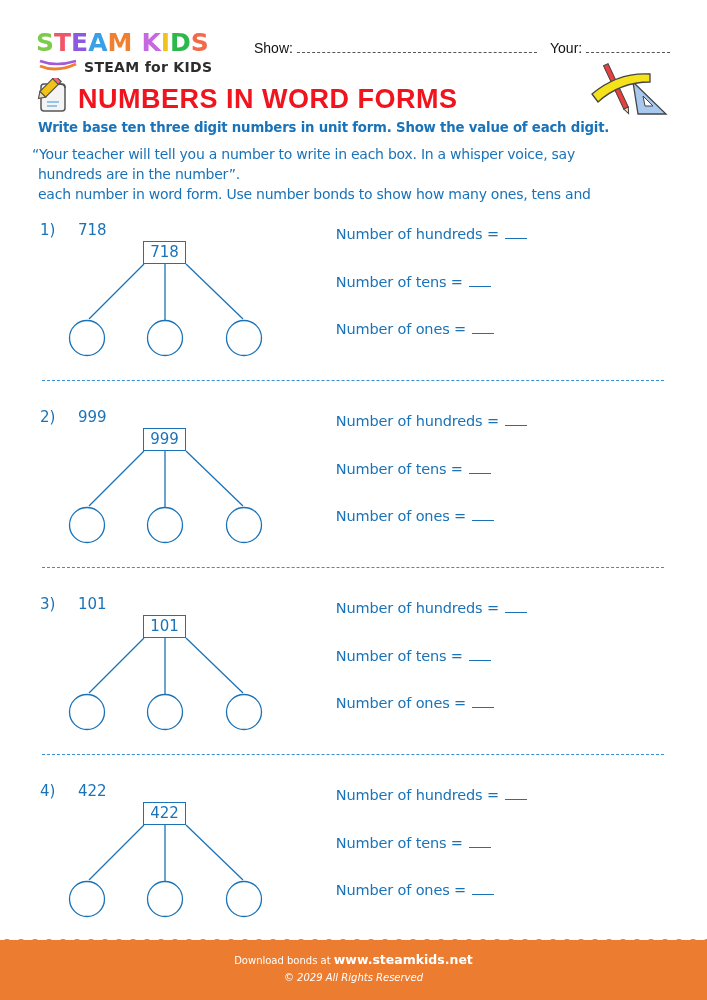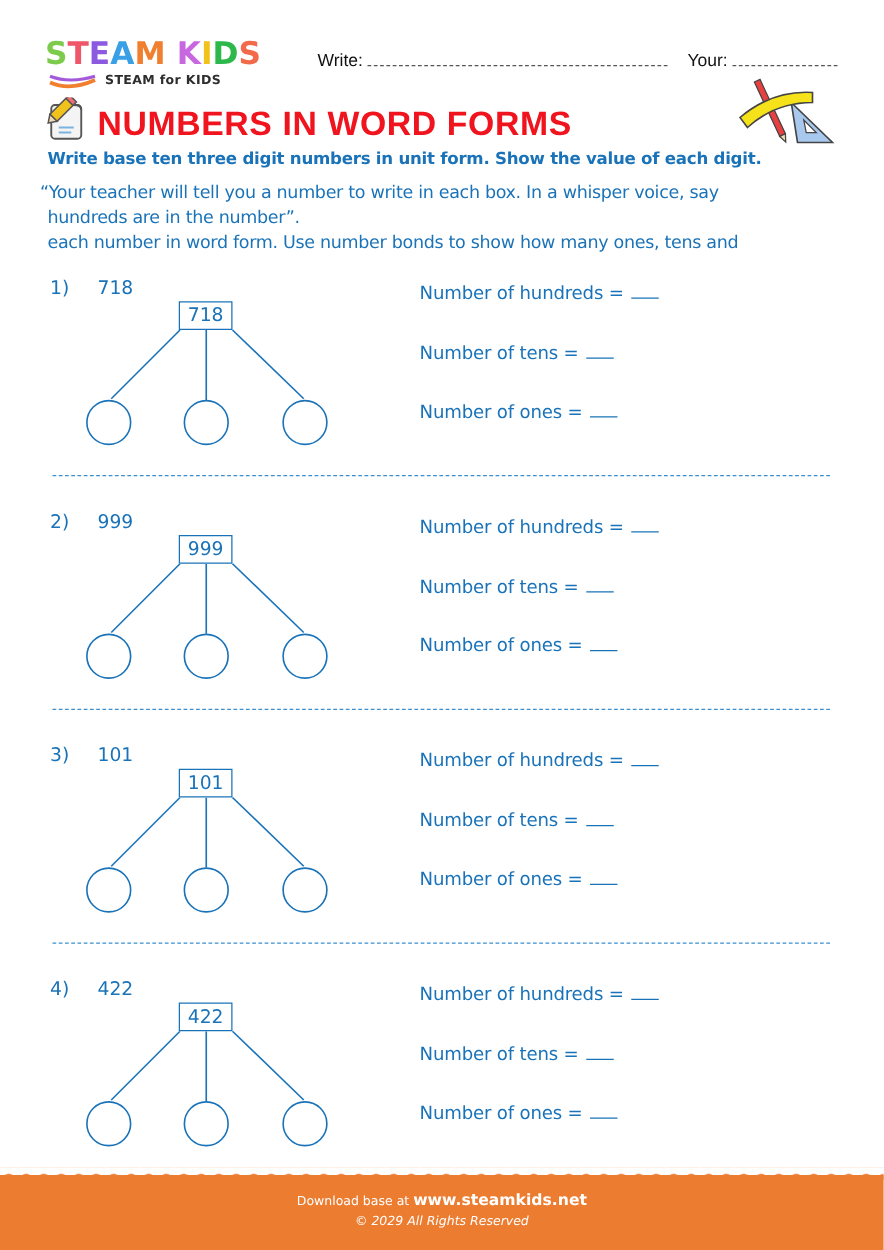--- a/index.html
+++ b/index.html
@@ -3,21 +3,21 @@
   <meta charset="utf-8">
   <style>
     * { margin: 0; padding: 0; box-sizing: border-box; }
     html, body { width: 707px; height: 1000px; background: #ffffff; overflow: hidden; }
     body { position: relative; font-family: "Liberation Sans", sans-serif; color: #1a73b8; }
 
     .logo { position: absolute; left: 36px; top: 30px; width: 200px; height: 45px; }
     .logo-word { font-family: "DejaVu Sans", sans-serif; font-weight: 900; font-size: 25px; letter-spacing: 0px; line-height: 25px; white-space: nowrap; }
     .logo-word span { display: inline-block; }
     .logo-swoosh { position: absolute; left: 2px; top: 29px; width: 40px; height: 14px; }
-    .logo-tag { position: absolute; left: 48px; top: 29px; font-family: "DejaVu Sans", sans-serif; font-weight: bold; font-size: 10px; color: #2d2d2d; letter-spacing: 0.3px; }
+    .logo-tag { position: absolute; left: 48px; top: 29px; font-family: "DejaVu Sans", sans-serif; font-weight: bold; font-size: 14px; color: #2d2d2d; letter-spacing: 0.3px; }
 
     .field-row { position: absolute; top: 40px; font-family: "Liberation Sans", sans-serif; font-size: 14px; color: #111; }
     .name-field { left: 254px; }
     .date-field { left: 550px; }
     .field-line { display: inline-block; border-bottom: 1px dashed #555; height: 12px; vertical-align: baseline; margin-left: 4px; }
 
     .title-icon { position: absolute; left: 35px; top: 78px; width: 36px; height: 36px; }
     .title { position: absolute; left: 78px; top: 84px; font-family: "Liberation Sans", sans-serif; font-weight: bold; font-size: 27px; color: #f0141e; letter-spacing: 0.5px; }
     .tools-icon { position: absolute; left: 588px; top: 62px; width: 85px; height: 56px; }
 
@@ -53,21 +53,21 @@
     <span id="lg0" style="color: rgb(125, 203, 76);">S</span><span id="lg1" style="color: rgb(240, 86, 106);">T</span><span id="lg2" style="color: rgb(140, 90, 224);">E</span><span id="lg3" style="color: rgb(58, 160, 230);">A</span><span id="lg4" style="color: rgb(240, 128, 48);">M</span><span style="width:9px"></span><span id="lg6" style="color: rgb(200, 104, 224);">K</span><span id="lg7" style="color: rgb(242, 194, 28);">I</span><span id="lg8" style="color: rgb(44, 184, 74);">D</span><span id="lg9" style="color: rgb(242, 106, 74);">S</span>
   </div>
   <svg class="logo-swoosh" viewBox="0 0 40 14">
     <path d="M2 2 Q18 8 38 2" stroke="#a45ad8" stroke-width="2.5" fill="none"></path>
     <path d="M2 7 Q18 14 38 5" stroke="#f08030" stroke-width="3" fill="none"></path>
   </svg>
   <div class="logo-tag">STEAM for KIDS</div>
 </div>
 
 <div class="field-row name-field">
-  <span>Write:</span><span class="field-line" style="width:240px"></span>
+  <span>Show:</span><span class="field-line" style="width:240px"></span>
 </div>
 <div class="field-row date-field">
   <span>Your:</span><span class="field-line" style="width:84px"></span>
 </div>
 
 <svg class="title-icon" viewBox="0 0 36 36">
   <rect x="6" y="6" width="24" height="27" rx="3" fill="#f4f4f4" stroke="#555" stroke-width="1.5"></rect>
   <path d="M24 6 Q30 6 30 10" stroke="#555" stroke-width="1.5" fill="none"></path>
   <line x1="12" y1="24" x2="24" y2="24" stroke="#7ab3e0" stroke-width="1.5"></line>
   <line x1="12" y1="28" x2="22" y2="28" stroke="#7ab3e0" stroke-width="1.5"></line>
@@ -193,16 +193,16 @@
 <svg class="footer-scallop" viewBox="0 0 707 10" preserveAspectRatio="none">
   <defs>
     <pattern id="sc" width="14" height="10" patternUnits="userSpaceOnUse">
       <path d="M0 10 Q7 0 14 10 Z" fill="#ec7c30"></path>
     </pattern>
   </defs>
   <rect x="0" y="0" width="707" height="10" fill="url(#sc)"></rect>
 </svg>
 <div class="footer"></div>
 <div class="footer-text1">
-  <span>Download base at</span>
+  <span>Download bonds at</span>
   <span class="site">www.steamkids.net</span>
 </div>
 <div class="footer-text2">© 2029 All Rights Reserved</div>
 
 </body></html>

